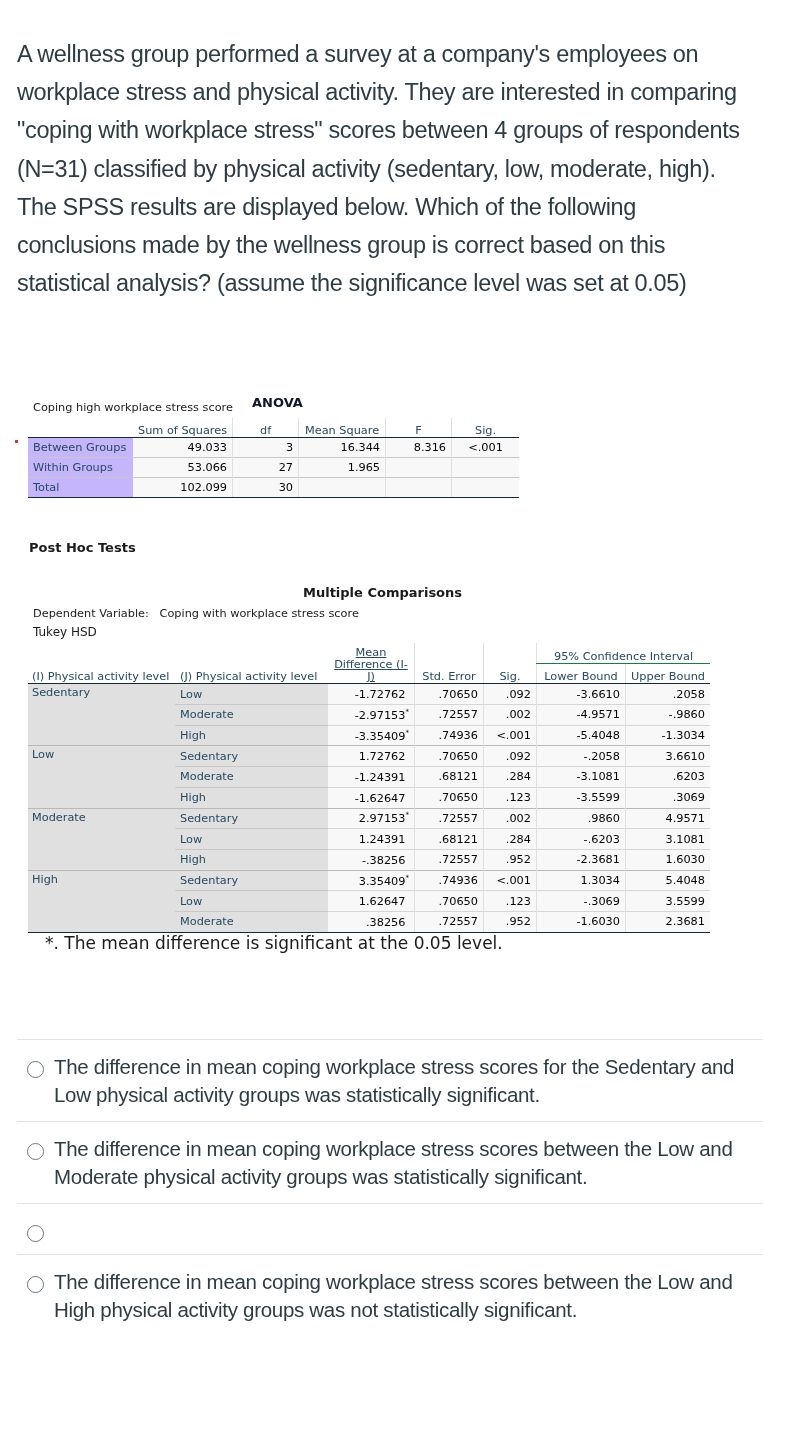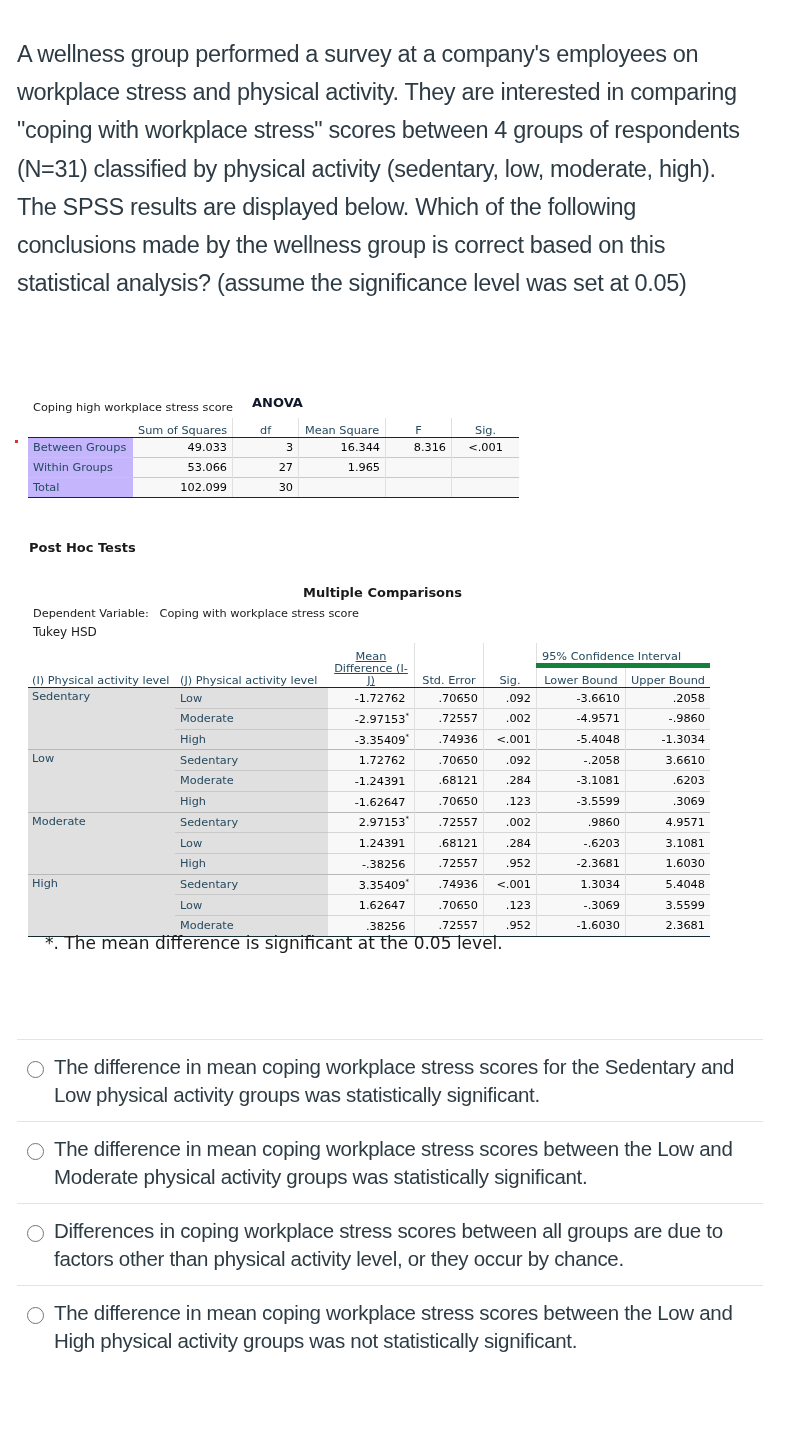--- a/index.html
+++ b/index.html
@@ -93,21 +93,21 @@
 <div class="mc-sub2">Tukey HSD</div>
 
 <table id="mc" class="spt">
   <tbody>
       <tr>
     <th rowspan="2" style="width:138px; text-align:left; padding-left:4px; border-bottom:1.5px solid #152935;">(I) Physical activity level</th>
     <th rowspan="2" style="width:143px; text-align:left; border-bottom:1.5px solid #152935;">(J) Physical activity level</th>
     <th rowspan="2" style="width:76px; line-height:12px; text-align:center; white-space:normal; border-bottom:1.5px solid #152935;text-decoration:underline;">Mean Difference (I-J)</th>
     <th rowspan="2" class="vline" style="width:58px; border-bottom:1.5px solid #152935;">Std. Error</th>
     <th rowspan="2" class="vline" style="width:42px; border-bottom:1.5px solid #152935;">Sig.</th>
-    <th colspan="2" class="vline" style="text-align:left; border-bottom:5px solid #15803d;margin-left:17px;">95% Confidence Interval</th>
+    <th colspan="2" class="vline" style="text-align:center; border-bottom:1px solid #15803d;margin-left:17px;">95% Confidence Interval</th>
   </tr>
   <tr class="hdrrow">
     <th class="vline" style="width:78px;">Lower Bound</th>
     <th class="vline" style="width:74px;">Upper Bound</th>
   </tr>
   </tbody>
     <tbody id="mc-body">
       <tr>
         <td rowspan="3" class="ilabel" style="vertical-align: top; padding-left: 4px; padding-top: 2px;">Sedentary</td>
         <td class="jlabel jfirst">Low</td>
@@ -217,19 +217,18 @@
   <div class="answer">
     <span class="radio"></span>
     <span class="answer-text">The difference in mean coping workplace stress scores for the Sedentary and Low physical activity groups was statistically significant.</span>
   </div>
   <div class="answer">
     <span class="radio"></span>
     <span class="answer-text">The difference in mean coping workplace stress scores between the Low and Moderate physical activity groups was statistically significant.</span>
   </div>
   <div class="answer">
     <span class="radio"></span>
-    <span class="answer-text">Differences in coping workplace stress scores between all groups are due to factors other than physical activity level, or they occur by chance.</span>
   </div>
   <div class="answer" style="padding-bottom:20px;">
     <span class="radio"></span>
     <span class="answer-text">The difference in mean coping workplace stress scores between the Low and High physical activity groups was not statistically significant.</span>
   </div>
 </div>
 
 </body></html>

